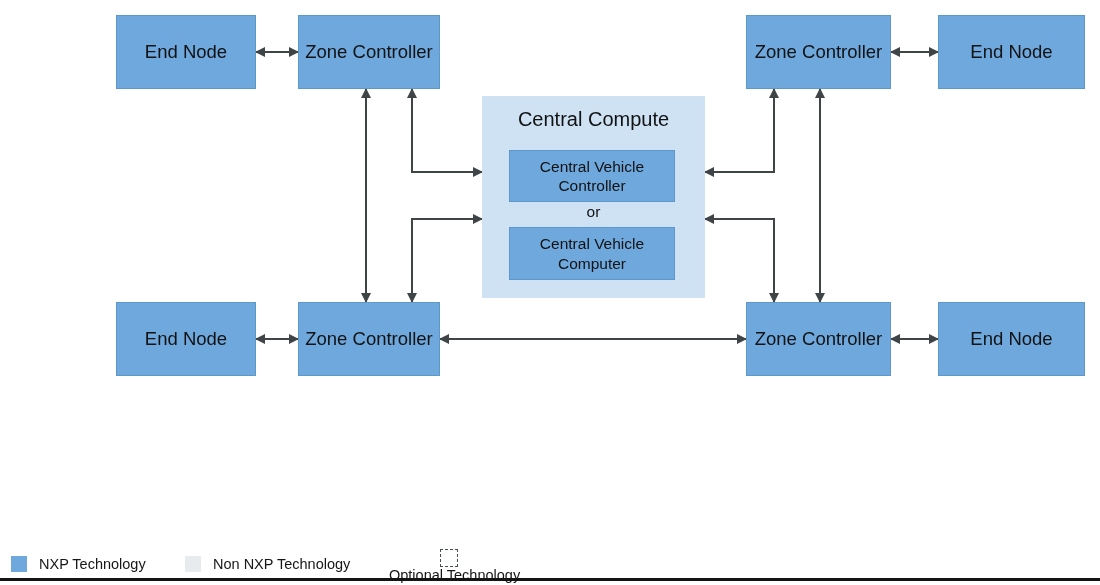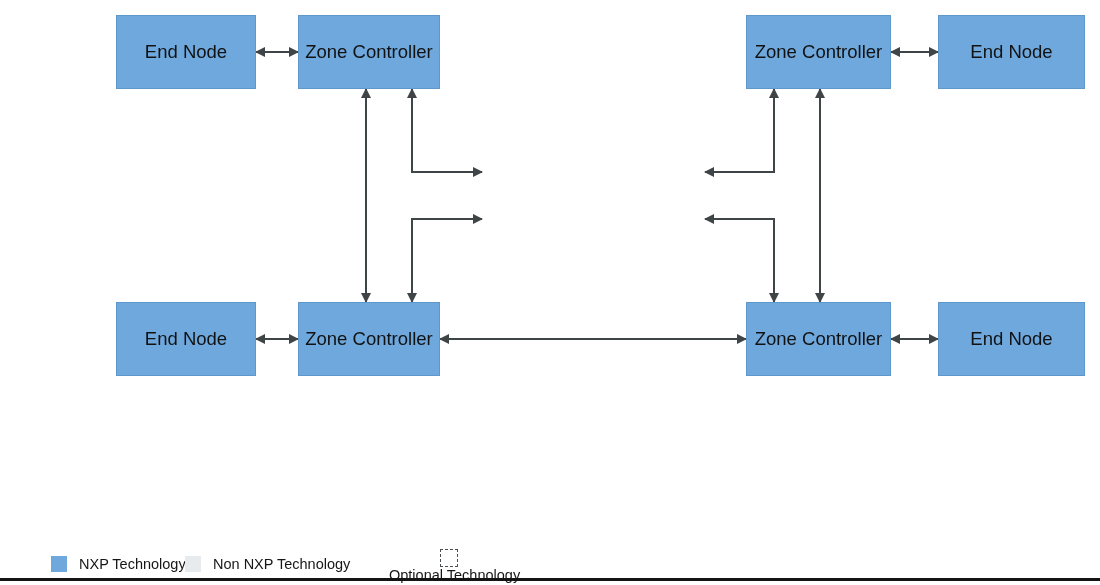--- a/index.html
+++ b/index.html
@@ -29,21 +29,21 @@
     text-align:center;font-size:15.5px;line-height:1.25;color:#111213;
   }
   .cc-box.top{top:54px;height:52px;}
   .cc-box.bottom{top:131px;height:53px;}
   .cc-or{
     position:absolute;left:0;top:107px;width:100%;text-align:center;
     font-size:15.5px;color:#111213;
   }
   .legend{position:absolute;left:0;top:549px;width:1100px;height:30px;}
   .legend-item{position:absolute;top:0;height:30px;display:flex;align-items:center;}
-  .legend-item.i0{left:11px;margin-left:40px;}
+  .legend-item.i0{left:11px;}
   .legend-item.i1{left:185px;text-align:right;}
   .legend-item.i2{left:389px;flex-direction:column;}
   .swatch{width:16px;height:16px;margin-right:12px;box-sizing:border-box;flex:none;}
   .swatch.nxp{background:#6fa8dc;}
   .swatch.nonnxp{background:#e8ebed;}
   .swatch.optional{width:18px;height:18px;background:transparent;border:1.6px dashed #4a4f54;}
   .legend-label{font-size:14.5px;color:#161616;white-space:nowrap;}
   .bottom-rule{position:absolute;left:0;top:578px;width:1100px;height:2.5px;background:#141414;}
 </style>
 </head>
@@ -76,20 +76,26 @@
 
   <div class="node" style="left:116px;top:15px;width:140px;height:74px;">End Node</div>
   <div class="node" style="left:298px;top:15px;width:142px;height:74px;">Zone Controller</div>
   <div class="node" style="left:746px;top:15px;width:145px;height:74px;">Zone Controller</div>
   <div class="node" style="left:938px;top:15px;width:147px;height:74px;">End Node</div>
   <div class="node" style="left:116px;top:302px;width:140px;height:74px;">End Node</div>
   <div class="node" style="left:298px;top:302px;width:142px;height:74px;">Zone Controller</div>
   <div class="node" style="left:746px;top:302px;width:145px;height:74px;">Zone Controller</div>
   <div class="node" style="left:938px;top:302px;width:147px;height:74px;">End Node</div>
 
+  <div class="cc">
+    <div class="cc-title">Central Compute</div>
+    <div class="cc-box top">Central Vehicle Controller</div>
+    <div class="cc-or">or</div>
+    <div class="cc-box bottom">Central Vehicle Computer</div>
+  </div>
 
   <div class="legend">
     <div class="legend-item i0">
       <span class="swatch nxp"></span>
       <span class="legend-label">NXP Technology</span>
     </div>
     <div class="legend-item i1">
       <span class="swatch nonnxp"></span>
       <span class="legend-label">Non NXP Technology</span>
     </div>

